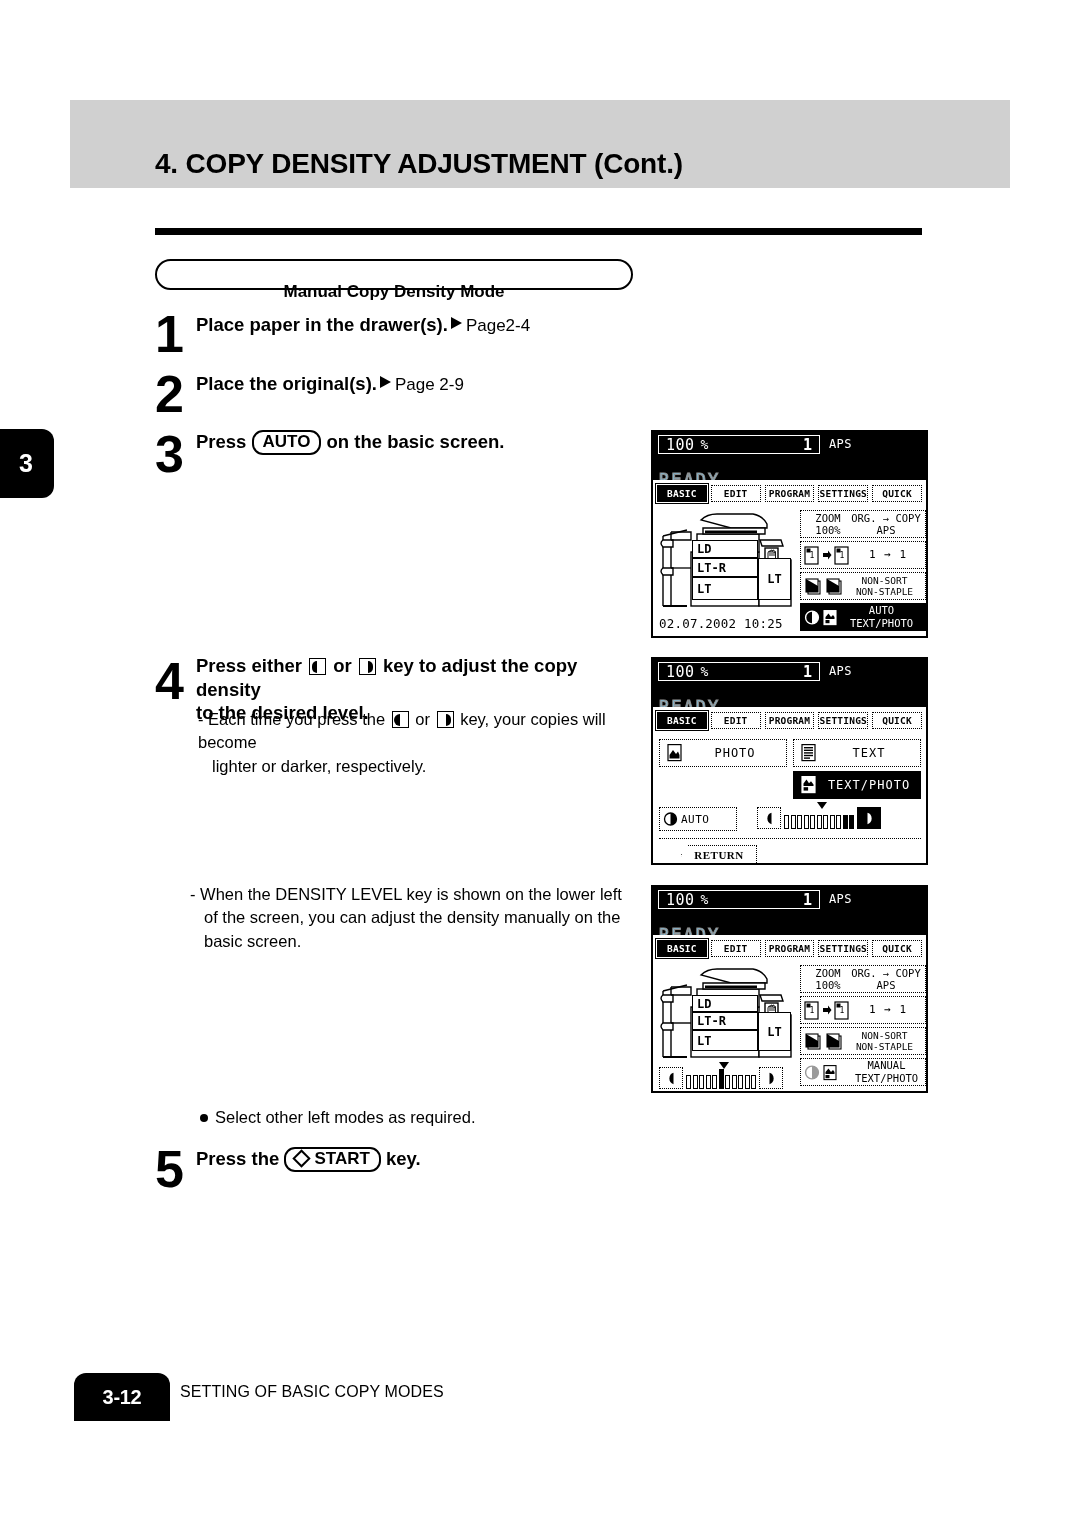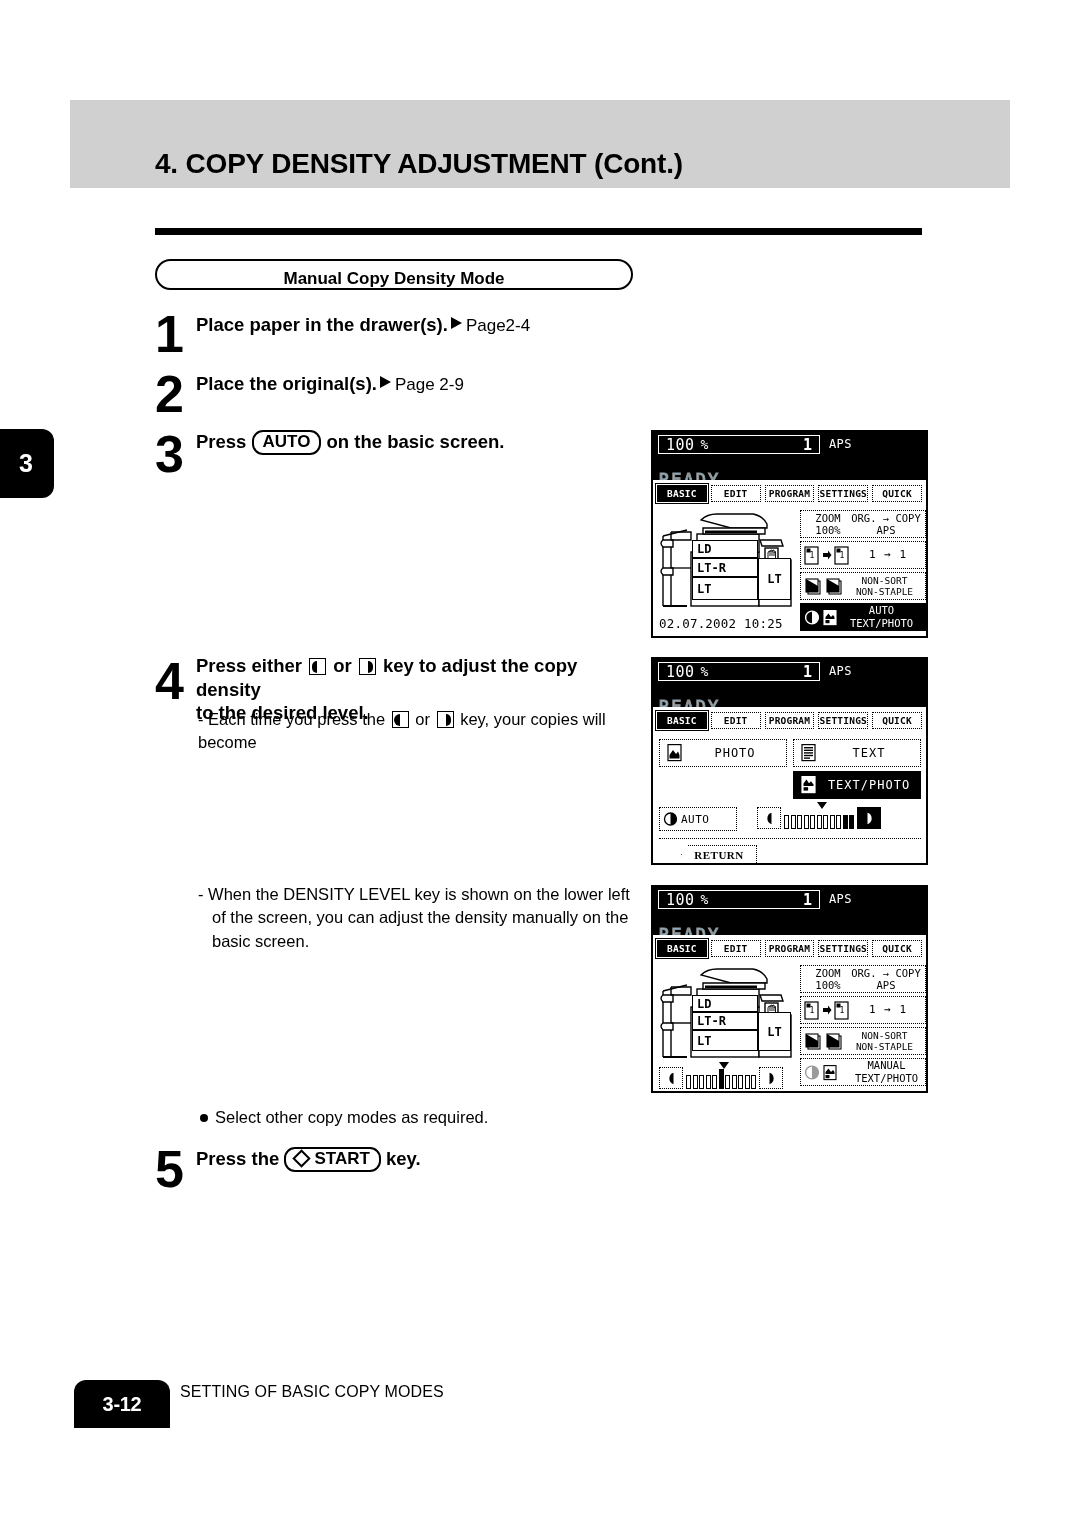--- a/index.html
+++ b/index.html
@@ -41,21 +41,21 @@
   #section-pill {
     position: absolute;
     left: 155px; top: 259px;
     width: 478px; height: 31px;
     border: 2px solid #000;
     border-radius: 16px;
     background: #fff;
   }
   #section-pill-label {
     position: absolute;
-    left: 0; top: 4px; width: 100%; height: 100%;
+    left: 0; top: 17px; width: 100%; height: 100%;
     display: flex; align-items: center; justify-content: center;
     font-size: 17px; font-weight: bold;
     padding-left: 0;
   }
 
   
   #chapter-tab {
     position: absolute;
     left: -8px; top: 429px;
     width: 62px; height: 69px;
@@ -158,21 +158,20 @@
   #footer-tab {
     position: absolute;
     left: 74px; top: 1373px;
     width: 96px; height: 48px;
     background: #000;
     border-radius: 12px 12px 0 0;
     color: #fff;
     display: flex; align-items: center; justify-content: center;
     font-size: 20px; font-weight: bold;
     letter-spacing: -0.3px;
-    margin-top: 7px;
   }
   #footer-text {
     position: absolute;
     left: 180px; top: 1383px;
     font-size: 16px;
     letter-spacing: 0.1px;
   }
 
   
   .lcd {
@@ -411,30 +410,31 @@
   <span class="dkey dark"></span>
   <span>key to adjust the copy density</span>
   <span style="display:block;">to the desired level.</span>
 </div>
 <div class="note" style="left:198px; top:708px; width:440px;">
   <span>-  Each time you press the</span>
   <span class="dkey light"></span>
   <span>or</span>
   <span class="dkey dark"></span>
   <span>key, your copies will become</span>
-</div>
-
-<div class="note" style="left:198px; top:883px; width:445px;">
+  <span style="display:block; padding-left:14px;">lighter or darker, respectively.</span>
+</div>
+
+<div class="note" style="left:190px; top:883px; width:445px;">
   <span style="display:block;">-  When the DENSITY LEVEL key is shown on the lower left</span>
   <span style="display:block; padding-left:14px;">of the screen, you can adjust the density manually on the</span>
   <span style="display:block; padding-left:14px;">basic screen.</span>
 </div>
 
 <div class="note" style="left:200px; top:1106px;">
-  <span class="bullet-dot"></span><span>Select other copy modes as required.</span>
+  <span class="bullet-dot"></span><span>Select other left modes as required.</span>
 </div>
 
 <div class="step-num" style="left:155px; top:1143px;">5</div>
 <div class="step-text" style="left:196px; top:1147px;">
   <span>Press the</span>
   <span class="keycap"><span class="diamond"></span><span>START</span></span>
   <span>key.</span>
 </div>
 
 <div class="lcd" id="lcd1" style="left:651px; top:430px;">

